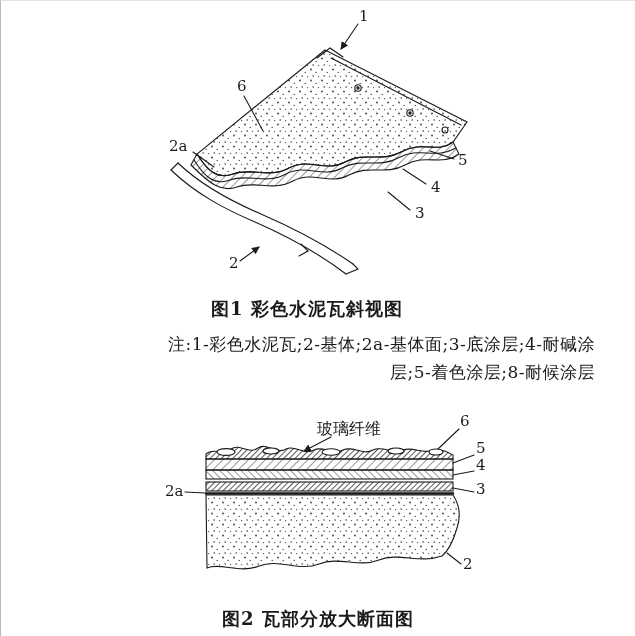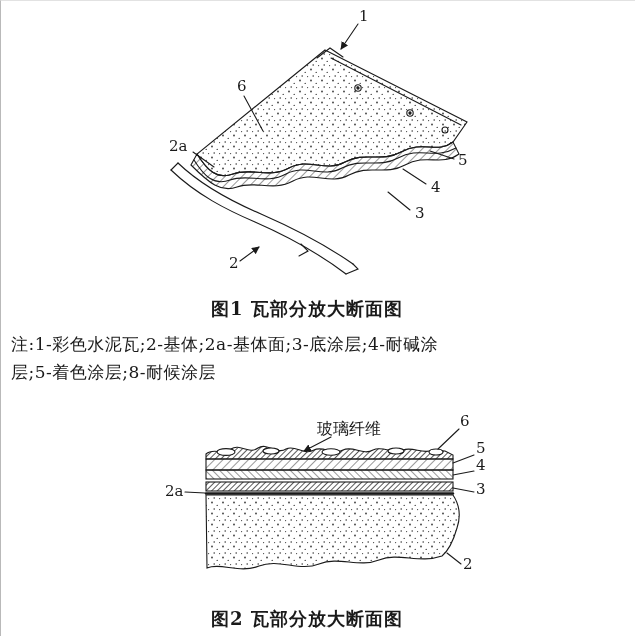--- a/index.html
+++ b/index.html
@@ -19,25 +19,26 @@
     font-family:"DejaVu Serif","Liberation Serif",serif;
     fill:#1a1a1a;
   }
   .caption{
     position:absolute;left:0;width:612px;
     text-align:center;
     font-size:18px;font-weight:bold;
     letter-spacing:1px;
   }
   .caption1{top:296px;}
-  .caption2{top:606px;}
+  .caption2{top:606px;padding-left:11px;}
   .note{
-    position:absolute;left:10px;top:329px;width:560px;
+    position:absolute;left:34px;top:329px;width:560px;
     font-size:17px;line-height:28px;
     letter-spacing:0.5px;
+    text-align:right;
   }
 </style>
 </head>
 <body>
 
 <div class="page">
 
   <svg class="fig" style="top:0" width="635" height="292" viewBox="0 0 635 292">
     <defs>
       <pattern id="stip" width="11" height="11" patternUnits="userSpaceOnUse">
@@ -123,21 +124,21 @@
       <text x="358" y="20">1</text>
       <text x="236" y="90">6</text>
       <text x="168" y="150">2a</text>
       <text x="457" y="164">5</text>
       <text x="430" y="191">4</text>
       <text x="414" y="217">3</text>
       <text x="228" y="267">2</text>
     </g>
   </svg>
 
-  <div class="caption caption1">图1 瓦部分放大断面图</div>
+  <div class="caption caption1">图1 彩色水泥瓦斜视图</div>
 
   <div class="note">
     <div>注:1-彩色水泥瓦;2-基体;2a-基体面;3-底涂层;4-耐碱涂</div>
     <div>层;5-着色涂层;8-耐候涂层</div>
   </div>
 
   <svg class="fig" style="top:400px" width="635" height="206" viewBox="0 0 635 206">
     <g stroke="#1a1a1a" stroke-width="1.1" fill="none" stroke-linecap="round">
 
       <path fill="url(#dense)" d="M205,58 L205,53

